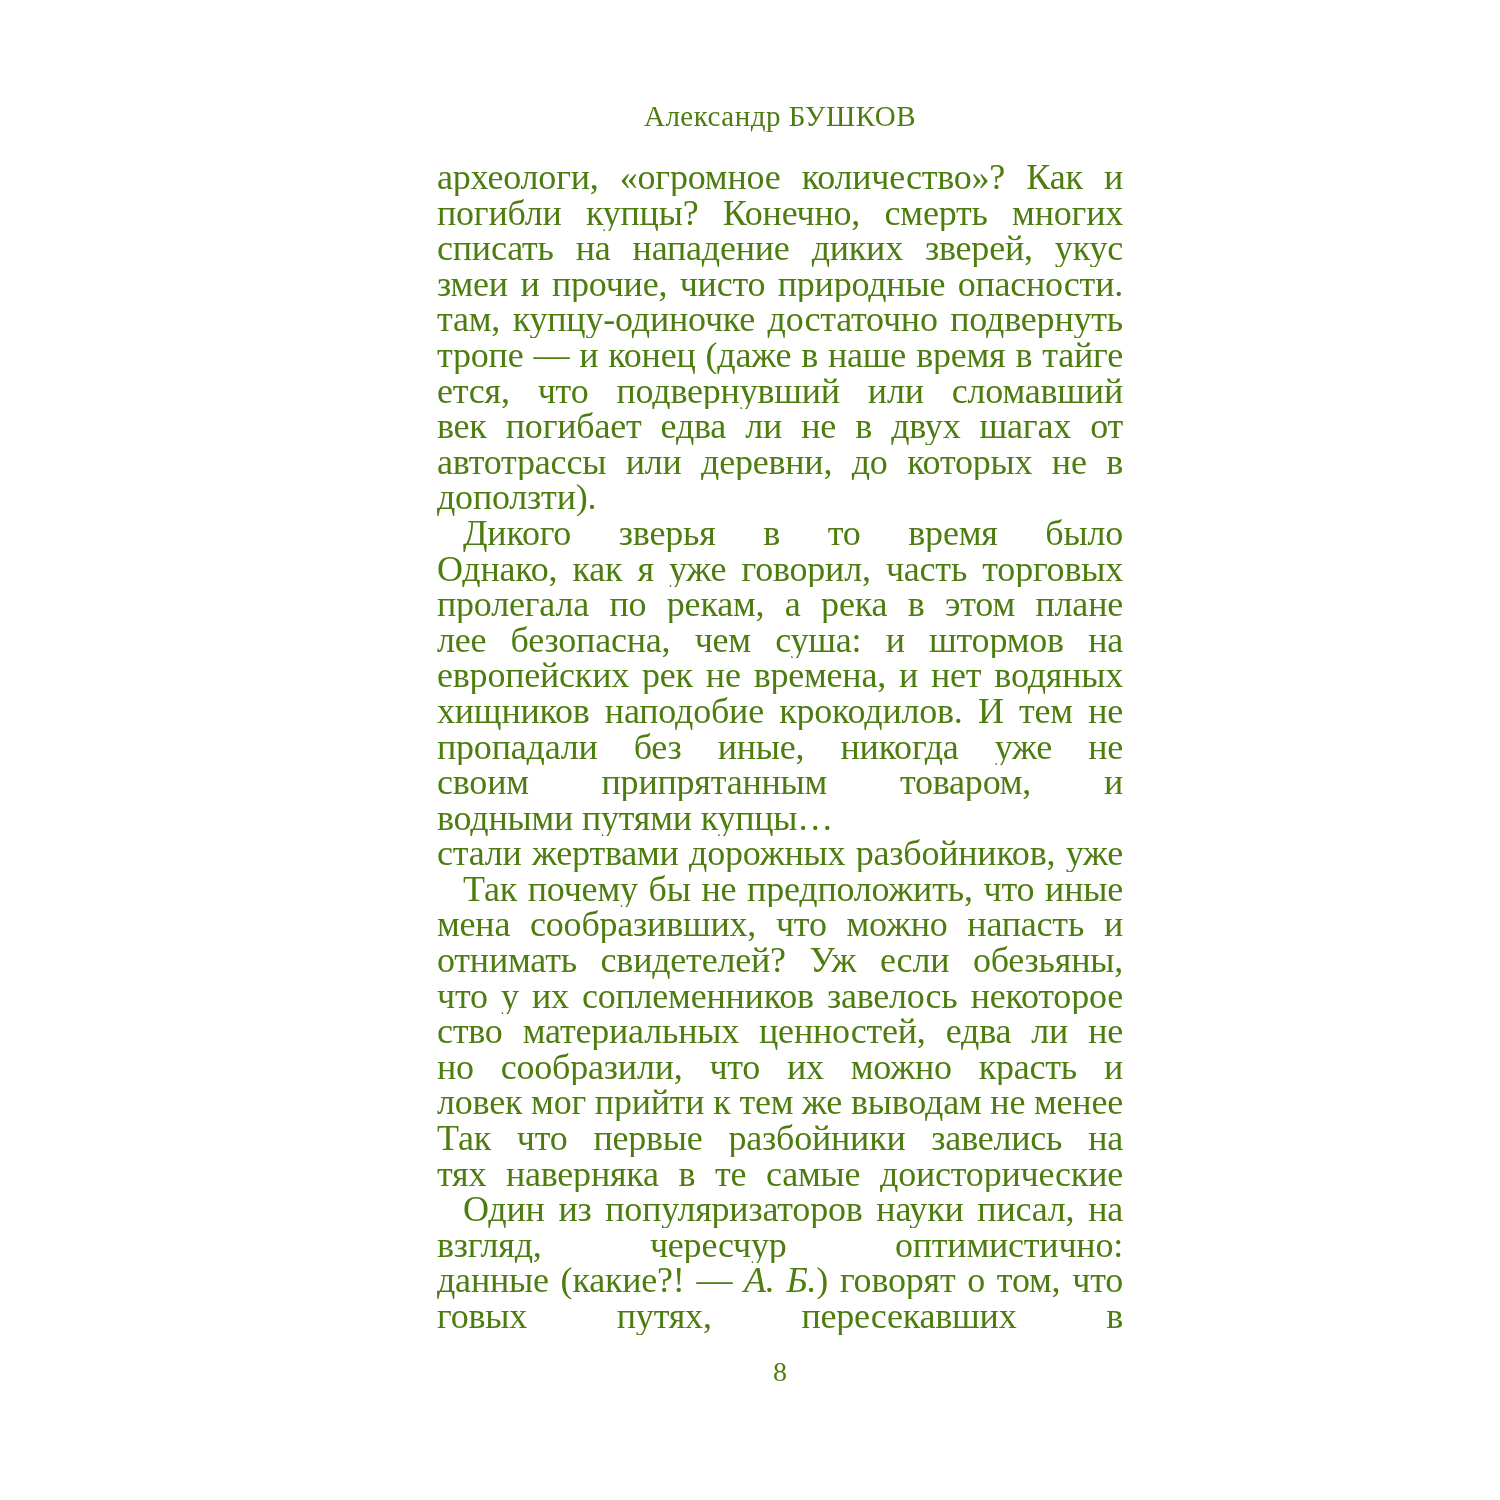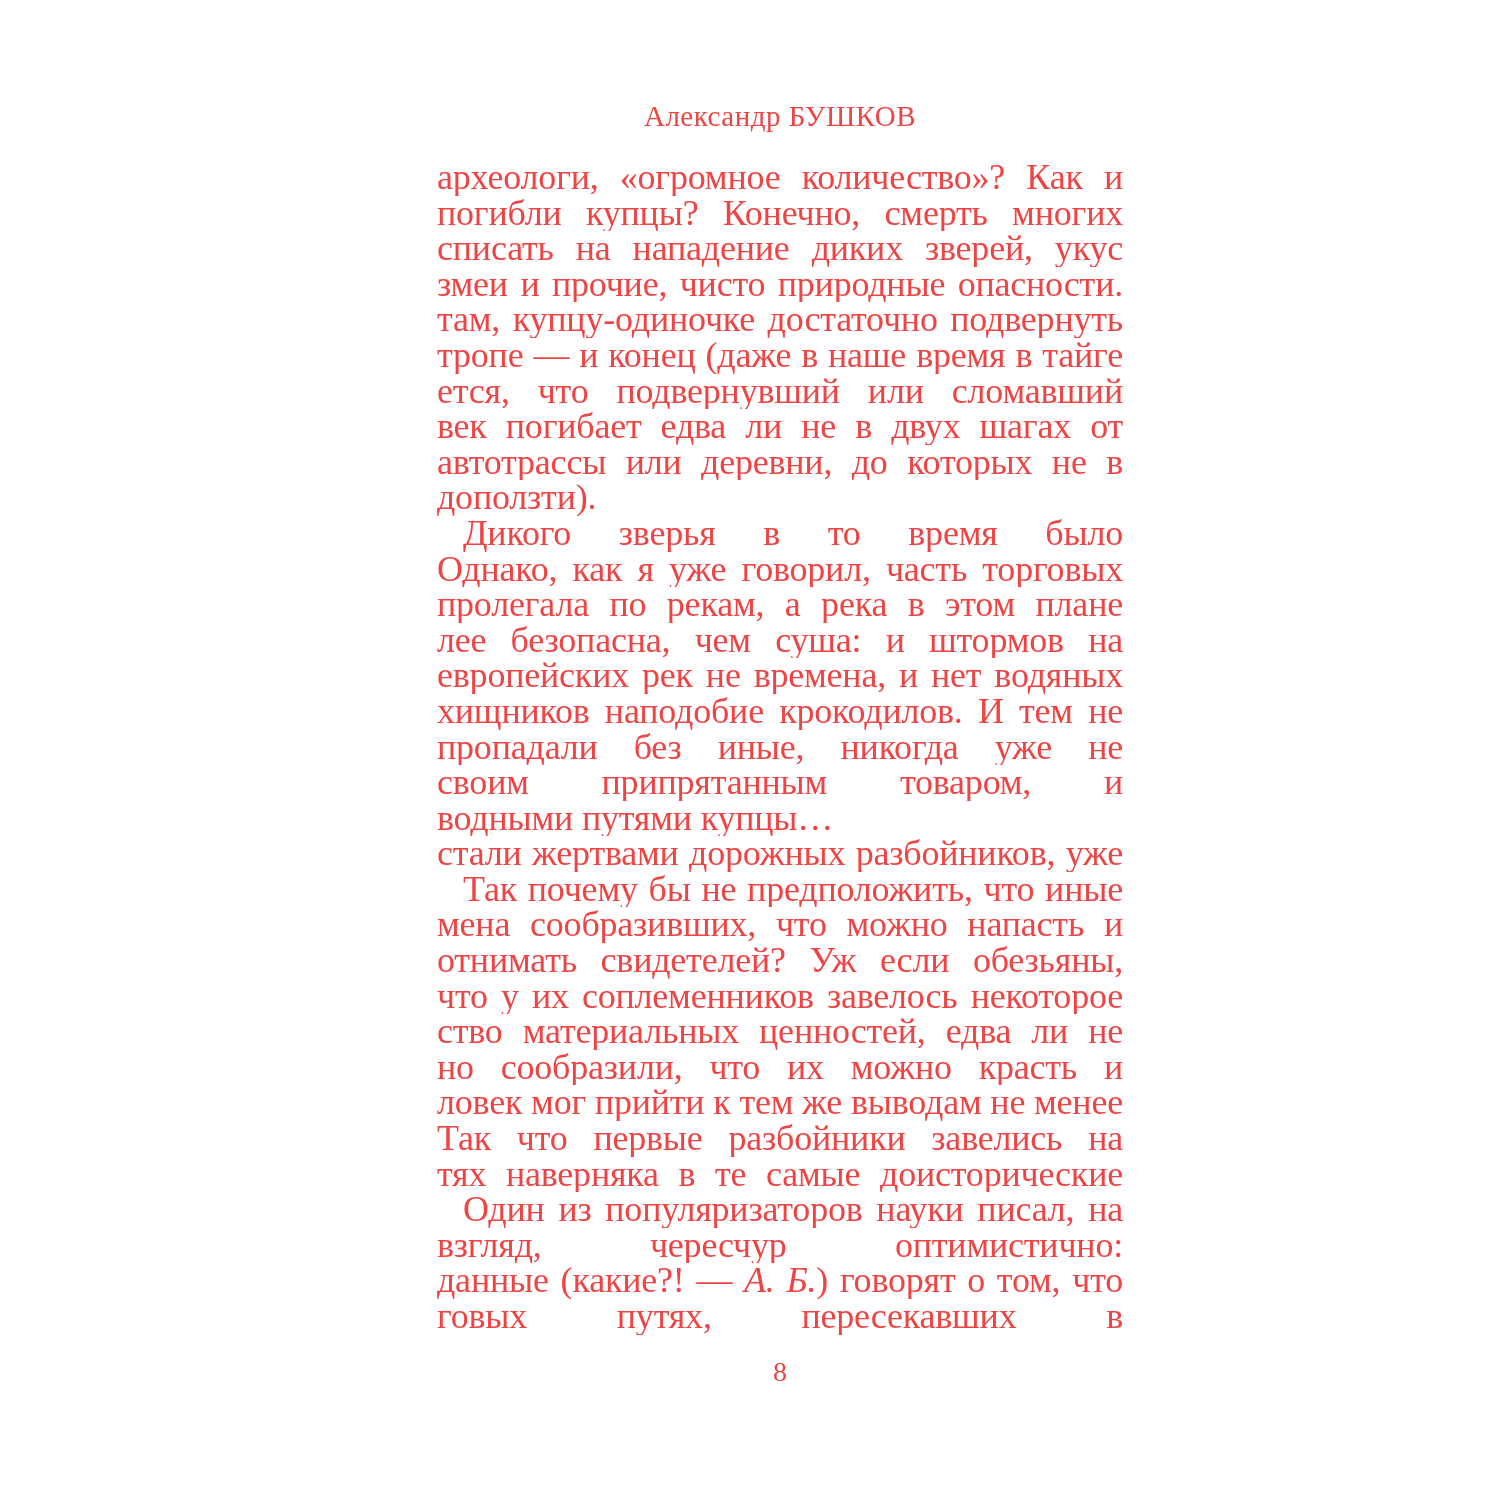--- a/index.html
+++ b/index.html
@@ -6,21 +6,21 @@
     margin: 0;
     padding: 0;
     background: #ffffff;
   }
   .page {
     position: relative;
     width: 1500px;
     height: 1500px;
     background: #ffffff;
     font-family: "Liberation Serif", serif;
-    color: #ef4444;
+    color: #4d7c0f;
     overflow: hidden;
   }
   .running-header {
     position: absolute;
     top: 100px;
     left: 437px;
     width: 686px;
     text-align: center;
     font-size: 29px;
     letter-spacing: 0.5px;

